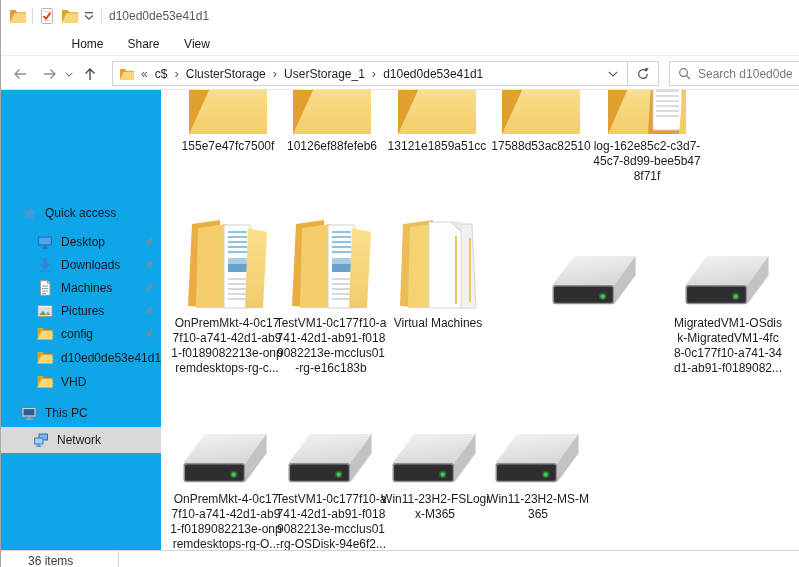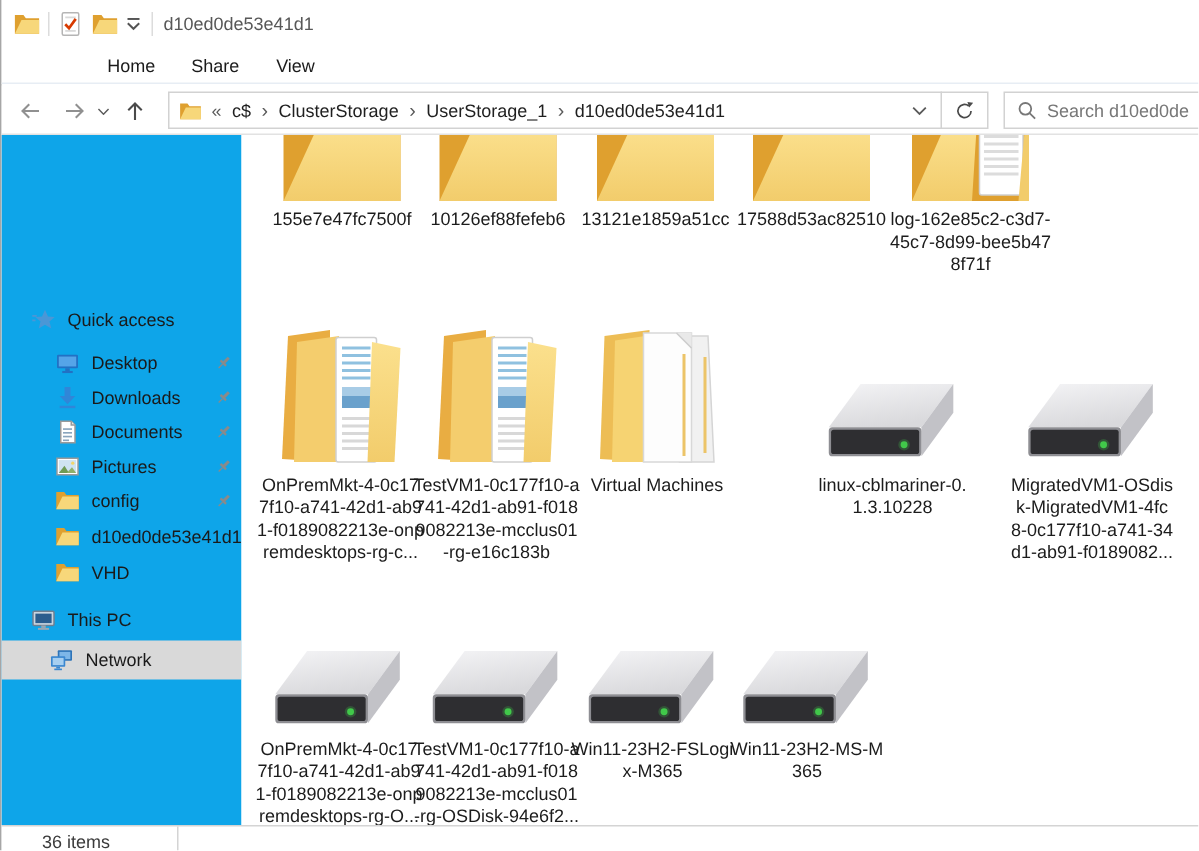--- a/index.html
+++ b/index.html
@@ -334,21 +334,21 @@
         </svg>
       <span class="slbl">Downloads</span>
       <svg class="pin" width="12" height="12">
           <use href="#s-pin"></use>
         </svg>
     </div>
     <div class="srow" style="top:186px">
       <svg class="sic-b" width="16" height="16">
           <use href="#s-docs"></use>
         </svg>
-      <span class="slbl">Documents</span>
+      <span class="slbl">Machines</span>
       <svg class="pin" width="12" height="12">
           <use href="#s-pin"></use>
         </svg>
     </div>
     <div class="srow" style="top:209px">
       <svg class="sic-b" width="16" height="16">
           <use href="#s-pics"></use>
         </svg>
       <span class="slbl">Pictures</span>
       <svg class="pin" width="12" height="12">
@@ -464,22 +464,20 @@
           </svg>
         </div>
       <div class="lbl" style="margin-top:6px">Virtual Machines</div>
     </div>
     <div class="item" style="left:376px;top:124px;width:116px">
       <div class="icwrap" style="height:96px">
           <svg width="92" height="56">
             <use href="#s-disk"></use>
           </svg>
         </div>
-      <div class="lbl" style="margin-top:6px">linux-cblmariner-0.
-1.3.10228</div>
     </div>
     <div class="item" style="left:509px;top:124px;width:116px">
       <div class="icwrap" style="height:96px">
           <svg width="92" height="56">
             <use href="#s-disk"></use>
           </svg>
         </div>
       <div class="lbl" style="margin-top:6px">MigratedVM1-OSdis
 k-MigratedVM1-4fc
 8-0c177f10-a741-34

